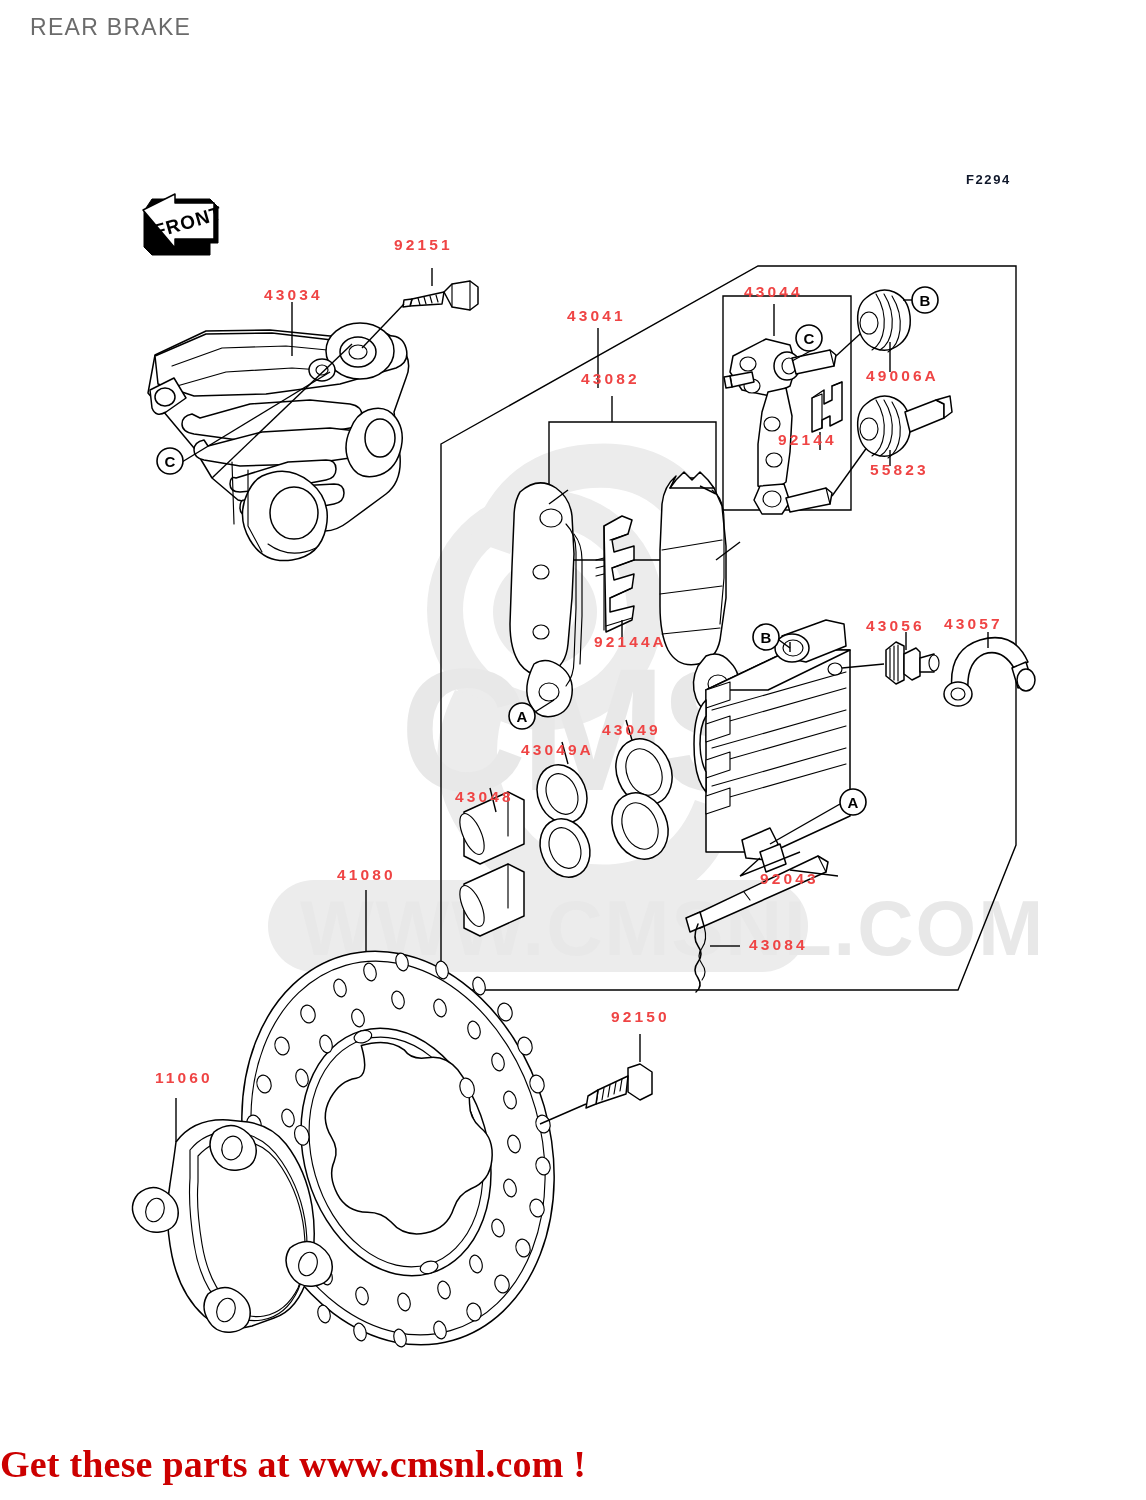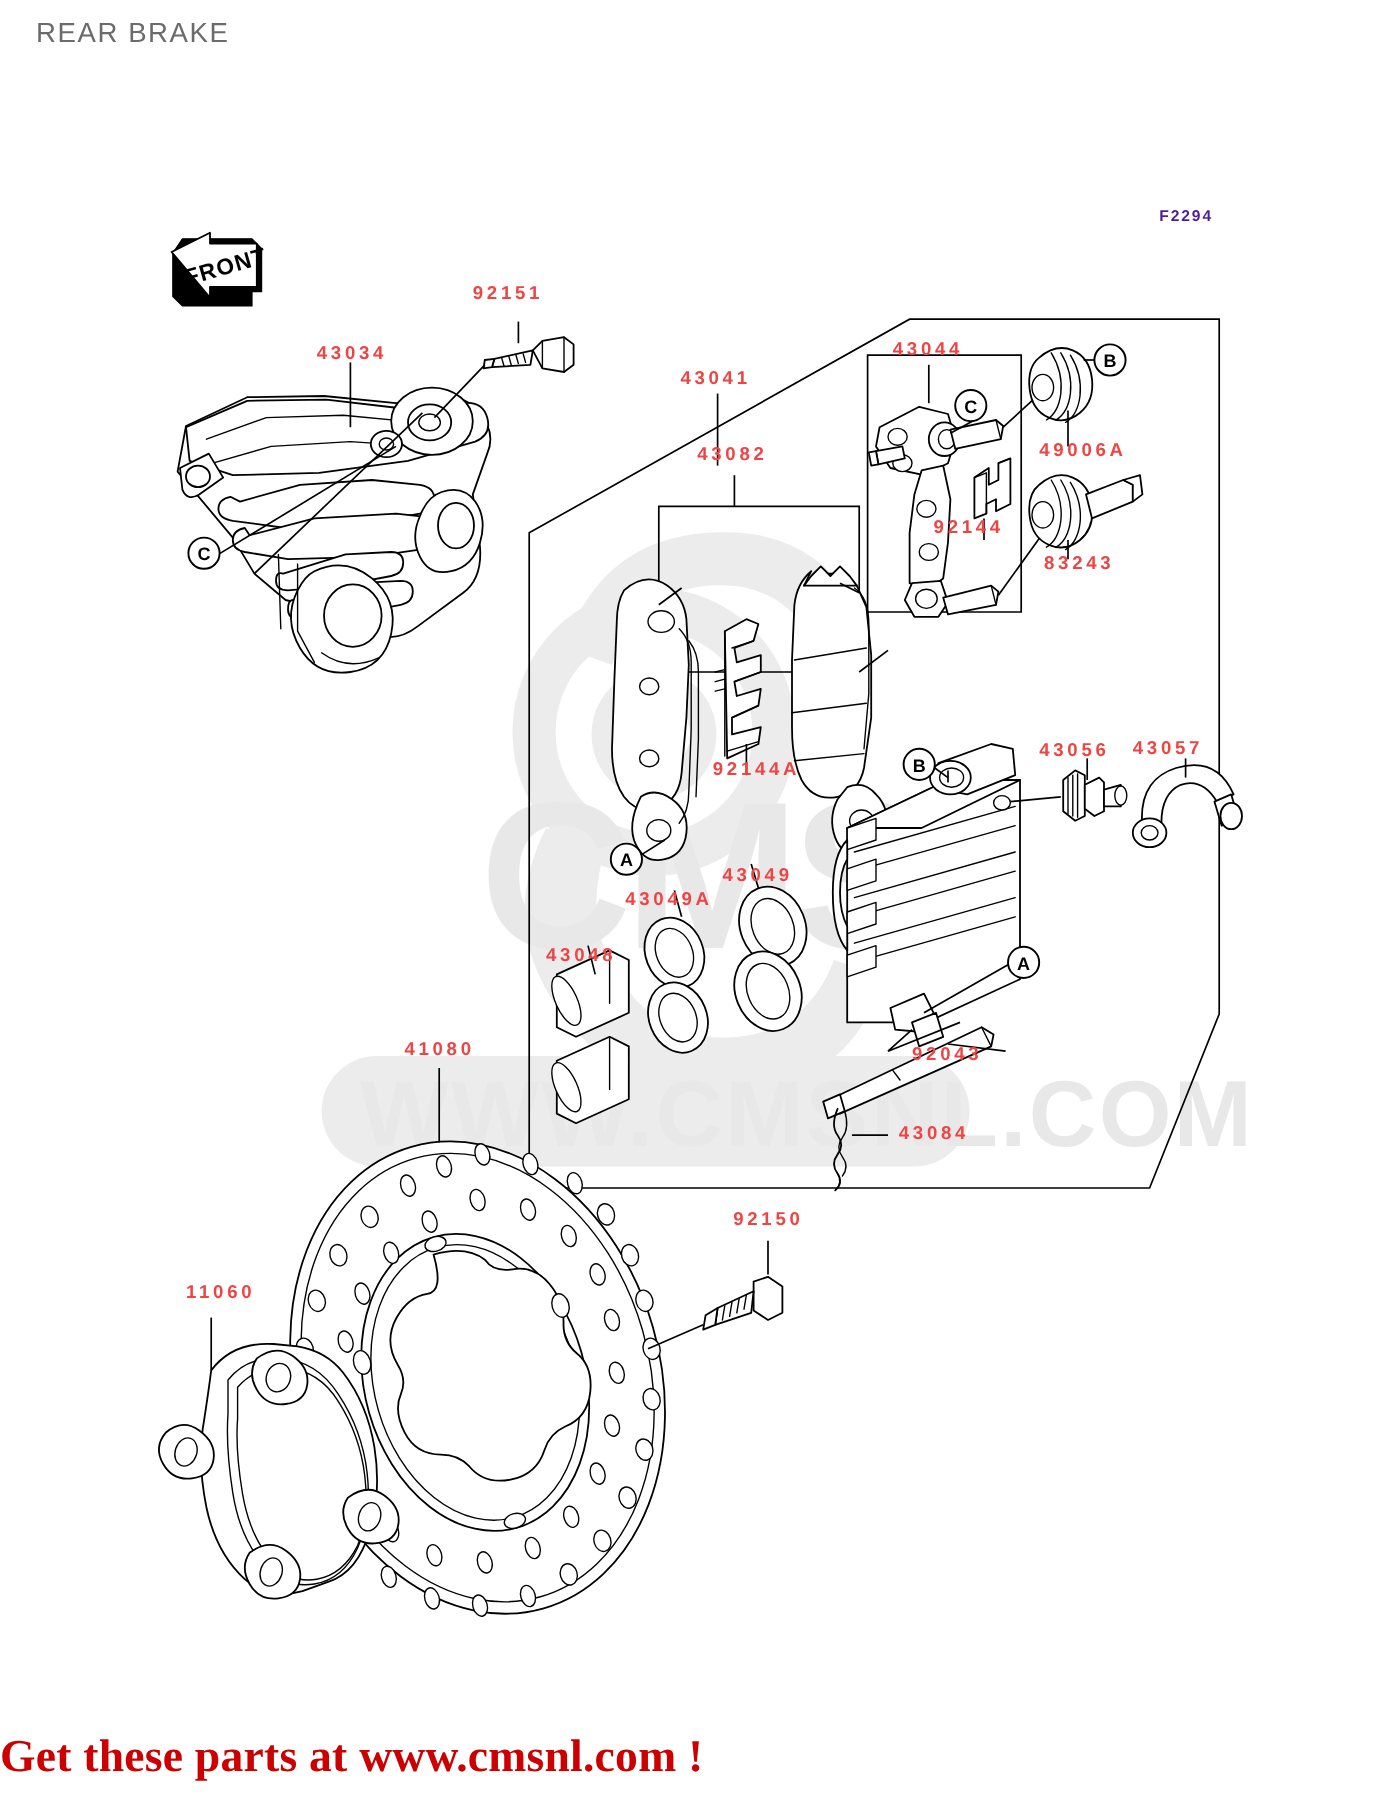--- a/index.html
+++ b/index.html
@@ -14,21 +14,21 @@
   
   .title{
     position:absolute;left:30px;top:14px;
     font-size:23px;letter-spacing:1.3px;color:#6b6b6b;font-weight:400;
     white-space:nowrap;
   }
 
   
   .sheetcode{
     position:absolute;left:966px;top:172px;
-    font-size:13px;font-weight:bold;letter-spacing:1.6px;color:#4c1d95;
+    font-size:13px;font-weight:bold;letter-spacing:1.6px;color:#0f172a;
     white-space:nowrap;
   }
 
   
   .pn{
     position:absolute;
     font-size:15.5px;font-weight:bold;letter-spacing:3.1px;color:#ef4444;
     white-space:nowrap;line-height:1;
   }
 
@@ -499,21 +499,21 @@
     </g>
 
   </svg>
 
   <div class="pn" style="left:394px;top:237px;">92151</div>
   <div class="pn" style="left:264px;top:287px;">43034</div>
   <div class="pn" style="left:567px;top:308px;">43041</div>
   <div class="pn" style="left:744px;top:284px;">43044</div>
   <div class="pn" style="left:581px;top:371px;">43082</div>
   <div class="pn" style="left:866px;top:368px;">49006A</div>
-  <div class="pn" style="left:870px;top:462px;">83243</div>
+  <div class="pn" style="left:870px;top:462px;">55823</div>
   <div class="pn" style="left:778px;top:432px;">92144</div>
   <div class="pn" style="left:594px;top:634px;">92144A</div>
   <div class="pn" style="left:866px;top:618px;">43056</div>
   <div class="pn" style="left:944px;top:616px;">43057</div>
   <div class="pn" style="left:602px;top:722px;">43049</div>
   <div class="pn" style="left:521px;top:742px;">43049A</div>
   <div class="pn" style="left:455px;top:789px;">43048</div>
   <div class="pn" style="left:760px;top:871px;">92043</div>
   <div class="pn" style="left:749px;top:937px;">43084</div>
   <div class="pn" style="left:337px;top:867px;text-align:center;">41080</div>

